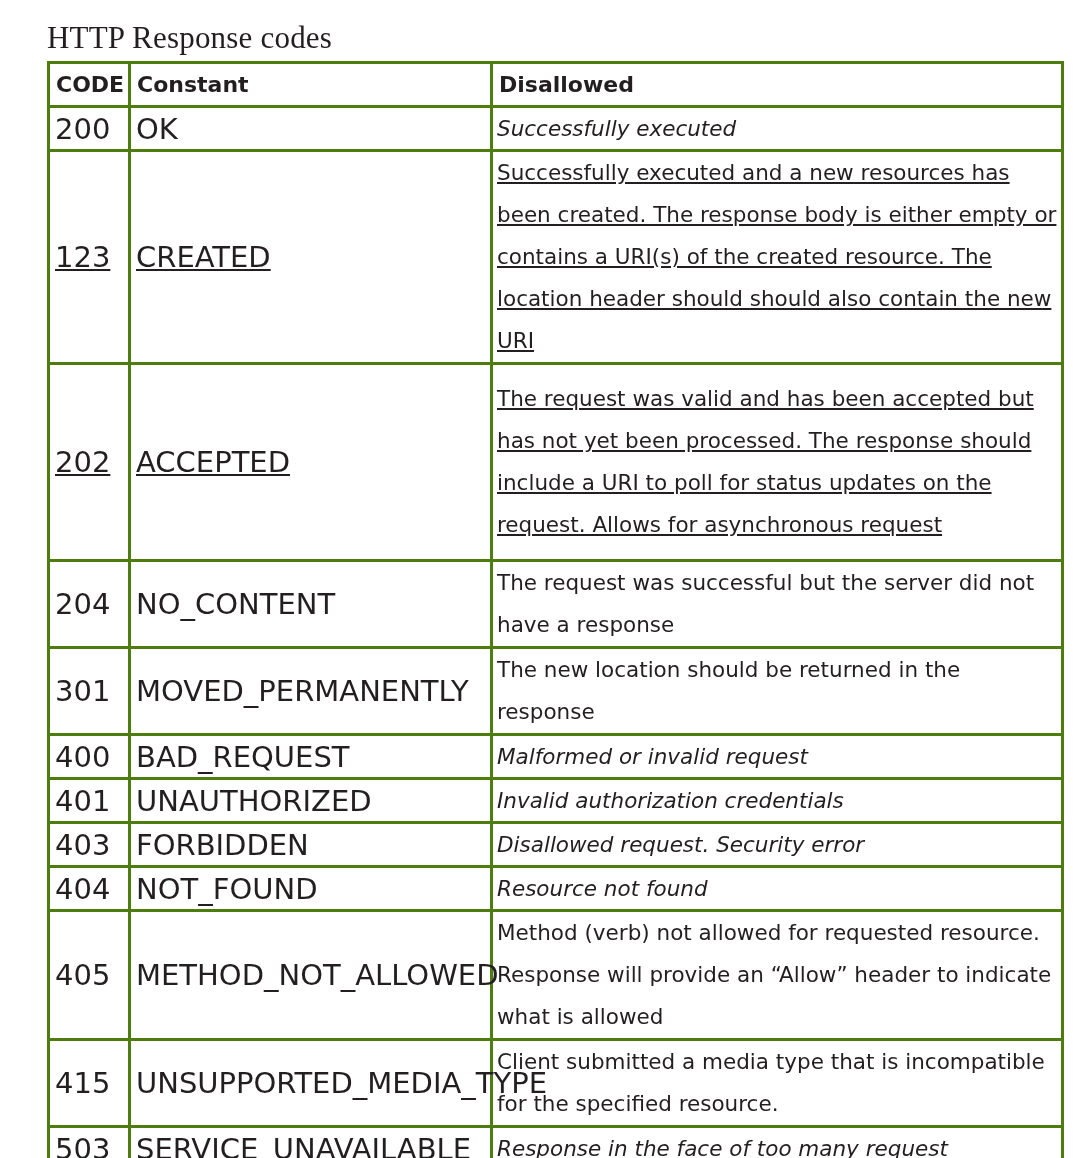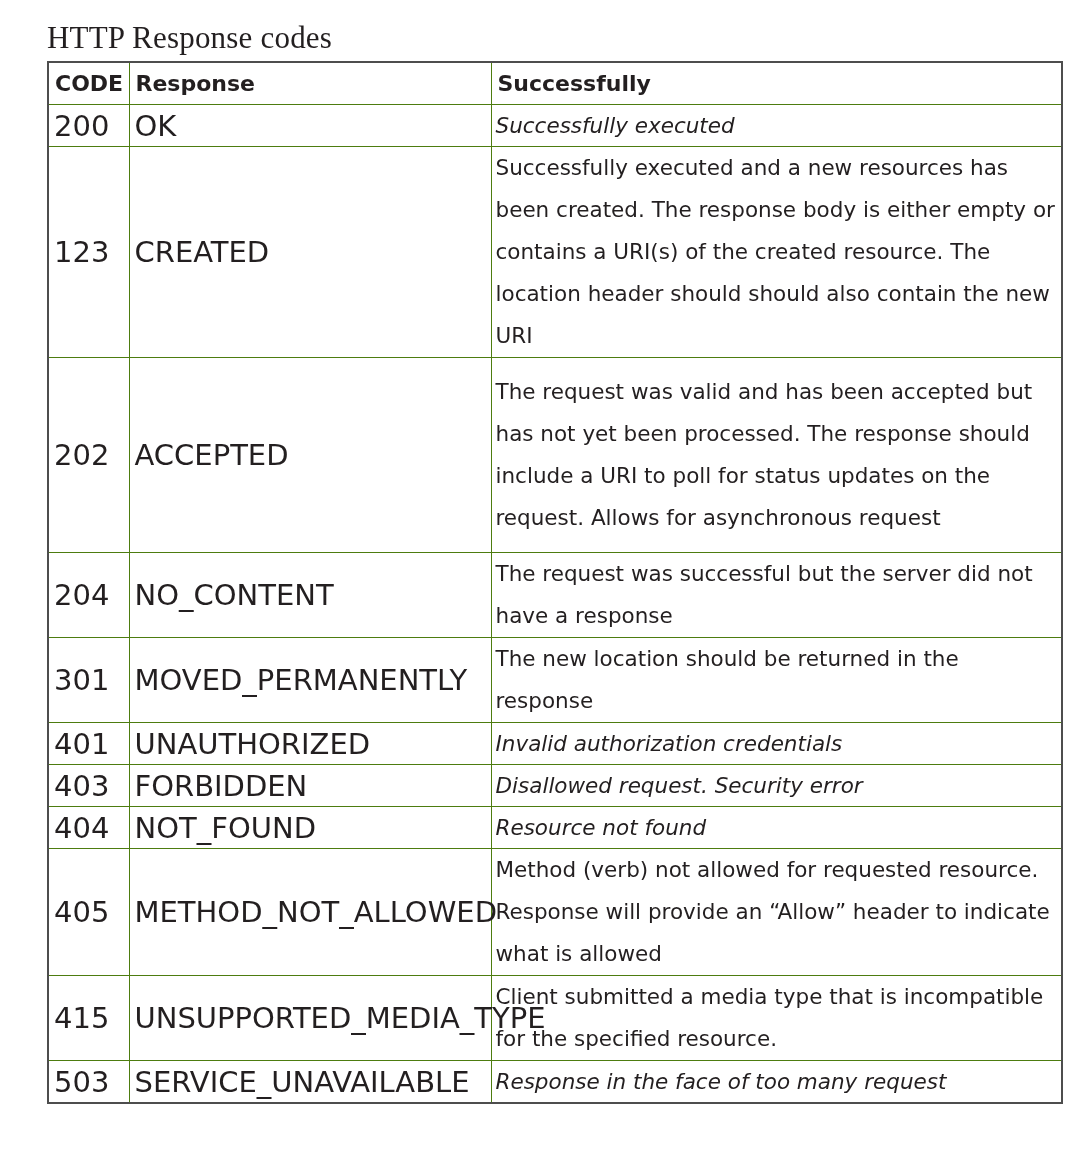--- a/index.html
+++ b/index.html
@@ -39,21 +39,21 @@
     width: 1014px;
     border-collapse: collapse;
     table-layout: fixed;
     border: 2px solid #4d4d4d;
   }
   #codes-table col.c-code  { width: 81px; }
   #codes-table col.c-const { width: 362px; }
   #codes-table col.c-desc  { width: 571px; }
   #codes-table th,
   #codes-table td {
-    border: 1px solid #4d7c0f;
+    border: 3px solid #4d7c0f;
     padding: 0;
     vertical-align: middle;
     text-align: left;
     background: #ffffff;
   }
   #codes-table th {
     font-weight: bold;
     font-size: 22px;
     line-height: 26px;
     height: 41px;
@@ -76,21 +76,21 @@
     line-height: 42px;
     color: #231f20;
     vertical-align: top;
   }
   .desc-cell .cell-pad {
     padding: 0 4px 0 4px;
   }
   tr.single .desc-cell { vertical-align: middle; font-style: italic; }
   tr.single .desc-cell .cell-pad { line-height: 26px; }
   tr.h-41  td { height: 41px; }
-  tr.h-194 td { height: 194px; }
+  tr.h-194 td { height: 194px; text-decoration: underline; }
   tr.h-73  td { height: 73px; }
   tr.h-110 td { height: 110px; }
 </style>
 </head>
 <body>
 
 <div id="page">
 
   <div id="doc-title">HTTP Response codes</div>
 
@@ -99,24 +99,24 @@
       <col class="c-code">
       <col class="c-const">
       <col class="c-desc">
     </colgroup>
     <thead>
       <tr>
         <th>
           <span class="cell-pad">CODE</span>
         </th>
         <th>
-          <span class="cell-pad">Response</span>
+          <span class="cell-pad">Constant</span>
         </th>
         <th>
-          <span class="cell-pad">Successfully</span>
+          <span class="cell-pad">Disallowed</span>
         </th>
       </tr>
     </thead>
     <tbody id="table-body">
         <tr class="h-41 single">
           <td class="code-cell">
             <span class="cell-pad">200</span>
           </td>
           <td class="const-cell">
             <span class="cell-pad">OK</span>
@@ -164,20 +164,31 @@
           </td>
           <td class="const-cell">
             <span class="cell-pad">MOVED_PERMANENTLY</span>
           </td>
           <td class="desc-cell">
             <span class="cell-pad">The new location should be returned in the response</span>
           </td>
         </tr>
         <tr class="h-41 single">
           <td class="code-cell">
+            <span class="cell-pad">400</span>
+          </td>
+          <td class="const-cell">
+            <span class="cell-pad">BAD_REQUEST</span>
+          </td>
+          <td class="desc-cell">
+            <span class="cell-pad">Malformed or invalid request</span>
+          </td>
+        </tr>
+        <tr class="h-41 single">
+          <td class="code-cell">
             <span class="cell-pad">401</span>
           </td>
           <td class="const-cell">
             <span class="cell-pad">UNAUTHORIZED</span>
           </td>
           <td class="desc-cell">
             <span class="cell-pad">Invalid authorization credentials</span>
           </td>
         </tr>
         <tr class="h-41 single">

